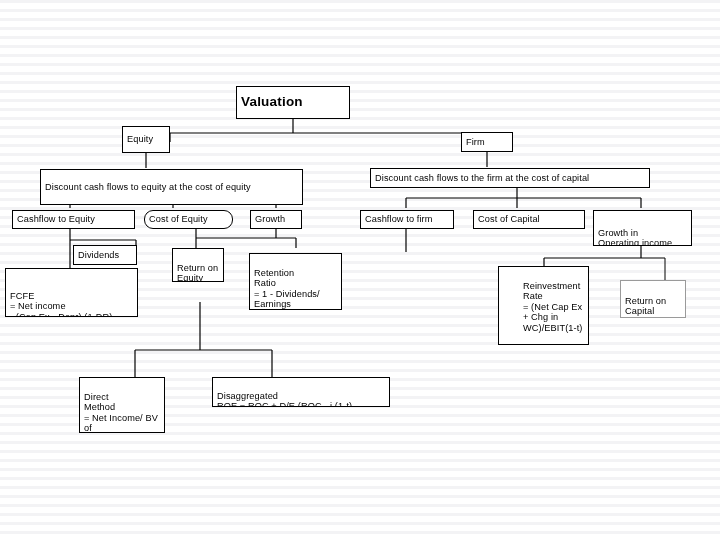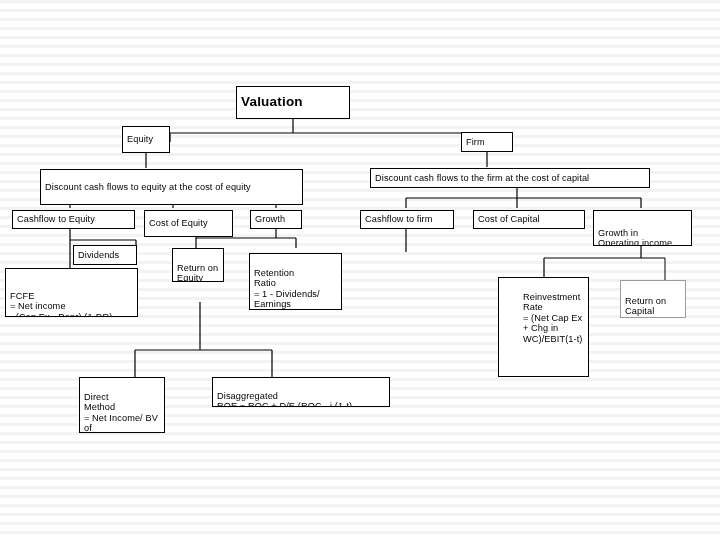--- a/index.html
+++ b/index.html
@@ -123,21 +123,21 @@
   </div>
 
   <div class="node mid center" style="left:370px; top:168px; width:280px; height:20px;">
     <span>Discount cash flows to the firm at the cost of capital</span>
   </div>
 
   <div class="node mid" style="left:12px; top:210px; width:123px; height:19px;">
     <span>Cashflow to Equity</span>
   </div>
 
-  <div class="node mid" style="left:144px; top:210px; width:89px; height:27px;">
+  <div class="node mid" style="left:144px; top:210px; width:89px; height:19px;border-radius:9px;">
     <span>Cost of Equity</span>
   </div>
 
   <div class="node mid" style="left:250px; top:210px; width:52px; height:19px;">
     <span>Growth</span>
   </div>
 
   <div class="node mid" style="left:360px; top:210px; width:94px; height:19px;">
     <span>Cashflow to firm</span>
   </div>
@@ -168,21 +168,21 @@
   </div>
 
   <div class="node" style="left:249px; top:253px; width:93px; height:57px; padding-top:3px;">
     <span>Retention
 Ratio
 = 1 - Dividends/
 Earnings</span>
   </div>
 
 
-  <div class="node" style="left:498px; top:277px; width:91px; height:100px; padding-top:3px;padding-left:24px;">
+  <div class="node" style="left:498px; top:266px; width:91px; height:79px; padding-top:3px;padding-left:24px;">
     <span>Reinvestment
 Rate
 = (Net Cap Ex
 + Chg in
 WC)/EBIT(1-t)</span>
   </div>
 
   <div class="node light-border" style="left:620px; top:280px; width:66px; height:38px; padding-top:4px;">
     <span>Return on
 Capital</span>

